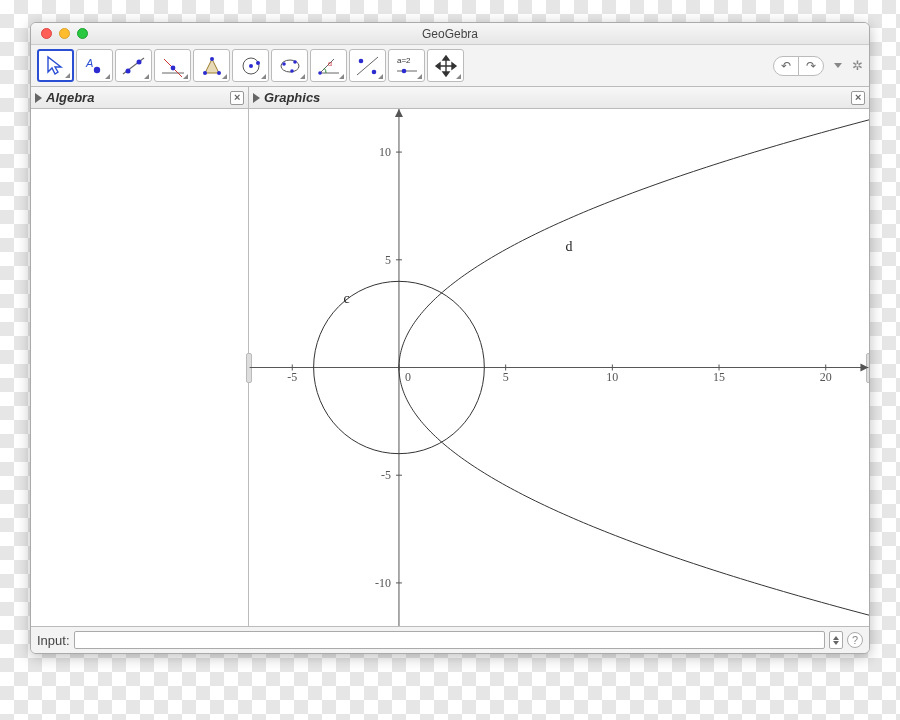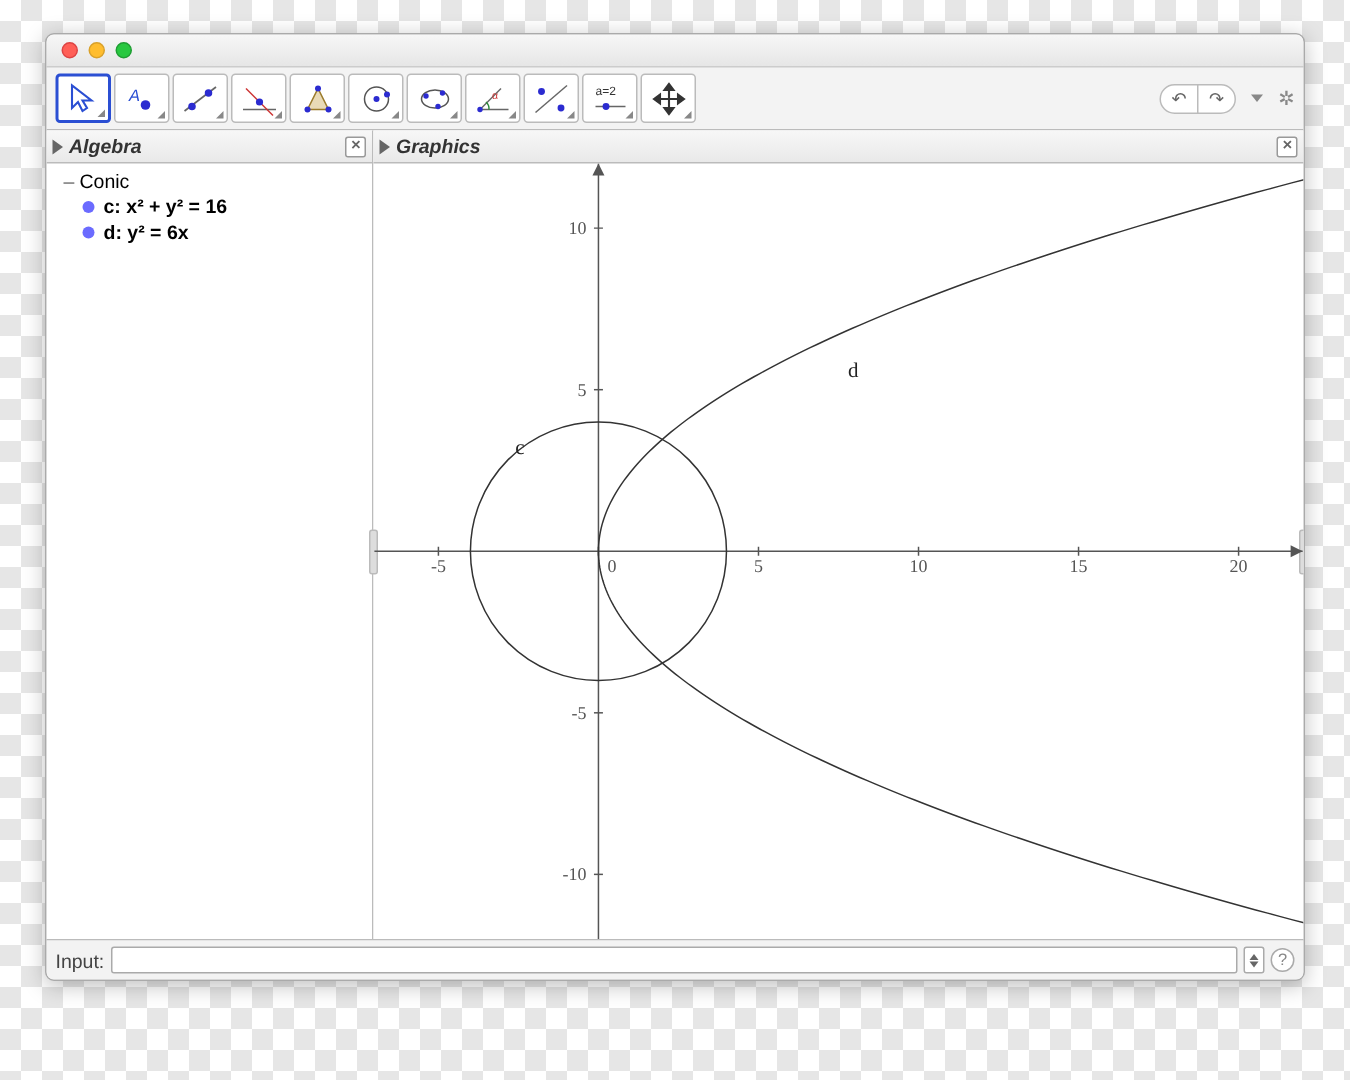--- a/index.html
+++ b/index.html
@@ -106,20 +106,21 @@
 <body>
 
 <div class="app">
 
   <div class="titlebar">
     <div class="lights">
       <div class="light r"></div>
       <div class="light y"></div>
       <div class="light g"></div>
     </div>
+    <div class="title">GeoGebra</div>
   </div>
 
   <div class="toolbar">
     <div class="tools">
       <div class="tool active">
         <svg viewBox="0 0 30 26">
             <path d="M7 4 L7 19 L11 15 L14 21 L17 19 L14 14 L20 14 Z" fill="#fff" stroke="#2b4fd3" stroke-width="1.4"></path>
           </svg>
           <div class="tri"></div>
       </div>
@@ -223,33 +224,20 @@
   </div>
 
   <div class="content">
     <div class="left">
       <div class="panel-head">
         <span style="display:flex;align-items:center">
             <span class="tri-r"></span>
             <span>Algebra</span>
           </span>
         <span class="close">×</span>
-      </div>
-      <div class="algebra-body">
-        <div class="node">
-          <span class="toggle">–</span><span>Conic</span>
-        </div>
-        <div class="leaf">
-          <span class="bullet"></span>
-          <span><b><span>c</span>: <span>x² + y² = 16</span></b></span>
-        </div>
-        <div class="leaf">
-          <span class="bullet"></span>
-          <span><b><span>d</span>: <span>y² = 6x</span></b></span>
-        </div>
       </div>
     </div>
 
     <div class="right">
       <div class="panel-head">
         <span style="display:flex;align-items:center">
             <span class="tri-r"></span>
             <span>Graphics</span>
           </span>
         <span class="close">×</span>

